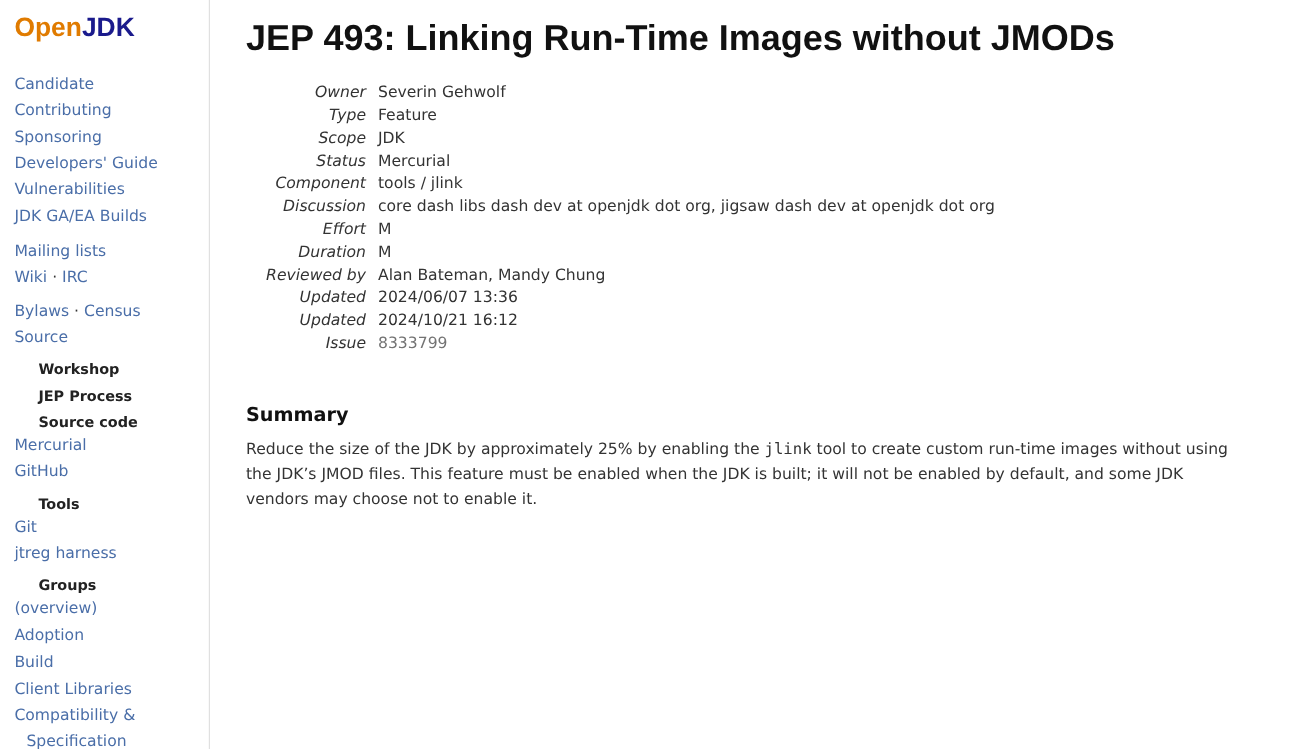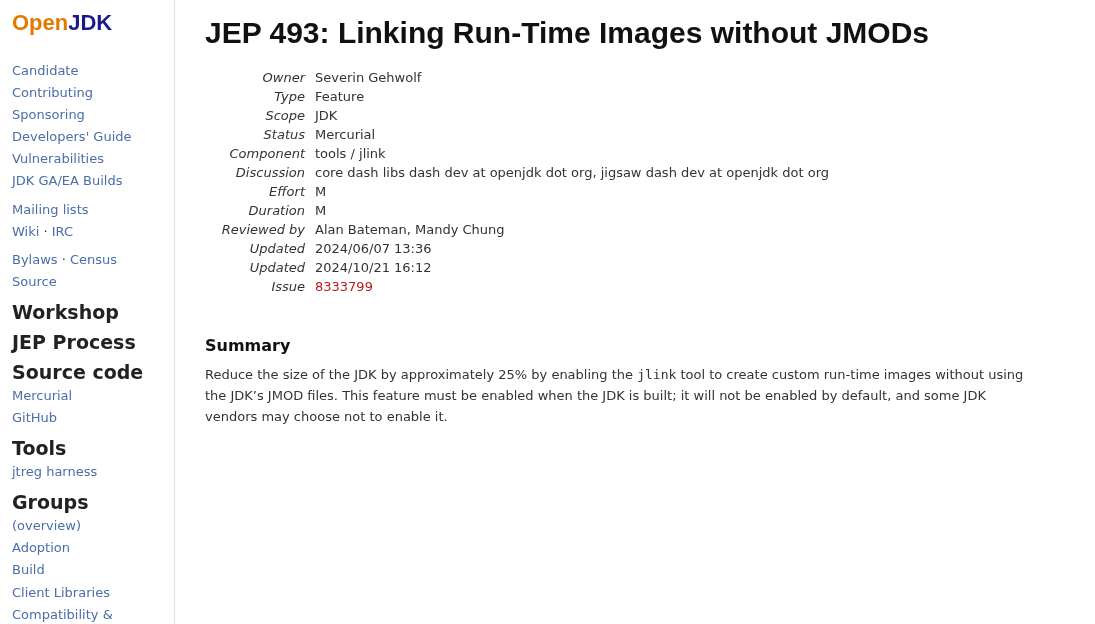--- a/index.html
+++ b/index.html
@@ -43,21 +43,22 @@
     }
     .sidebar-separator {
       margin: 6px 0;
     }
     .sidebar-bold {
       font-weight: bold;
       color: #222;
       display: block;
       margin-top: 8px;
       margin-bottom: 2px;
-      font-size: 19px;
+      font-size: 12px;
+      margin-left: 20px;
     }
     .sidebar-inline {
       display: inline;
     }
     .sidebar-dot {
       color: #333;
       font-size: 13px;
     }
     #main {
       flex: 1;
@@ -85,21 +86,21 @@
       font-style: italic;
       color: #333;
       white-space: nowrap;
       padding-right: 10px;
       min-width: 110px;
     }
     .meta-table td.value {
       color: #333;
     }
     .meta-link {
-      color: #b91c1c;
+      color: #737373;
       text-decoration: none;
       text-align: center;
     }
     h2.summary-title {
       font-size: 16px;
       font-weight: bold;
       color: #111;
       margin-bottom: 10px;
     }
     .summary-text {
@@ -158,20 +159,21 @@
   <a class="sidebar-bold" href="#" style="color:#222; text-decoration:none;">Workshop</a>
   <a class="sidebar-bold" href="#" style="color:#222; text-decoration:none;">JEP Process</a>
   <span class="sidebar-bold">Source code</span>
   <div>
     <a class="sidebar-link" href="#">Mercurial</a>
     <a class="sidebar-link" href="#">GitHub</a>
   </div>
 
   <span class="sidebar-bold">Tools</span>
   <div>
+    <a class="sidebar-link" href="#">Git</a>
     <a class="sidebar-link" href="#">jtreg harness</a>
   </div>
 
   <span class="sidebar-bold">Groups</span>
   <div>
     <a class="sidebar-link" href="#">(overview)</a>
     <a class="sidebar-link" href="#">Adoption</a>
     <a class="sidebar-link" href="#">Build</a>
     <a class="sidebar-link" href="#">Client Libraries</a>
     <a class="sidebar-link" href="#">Compatibility &amp;</a>

